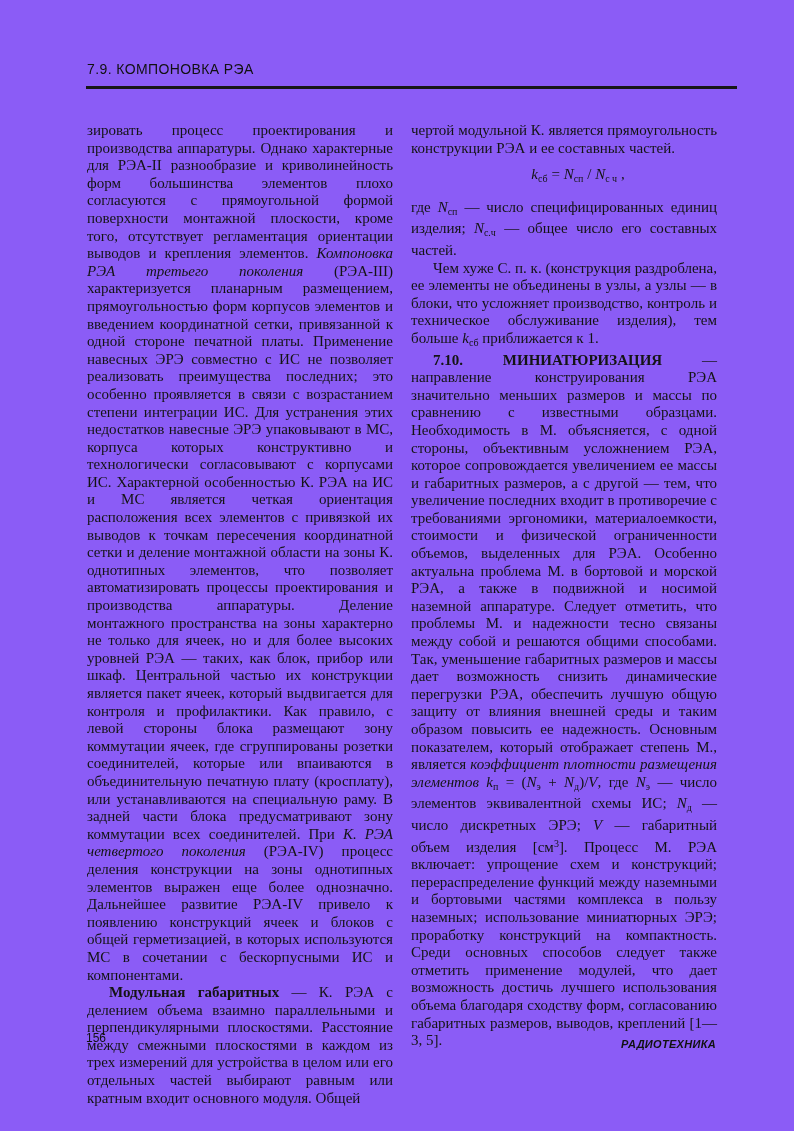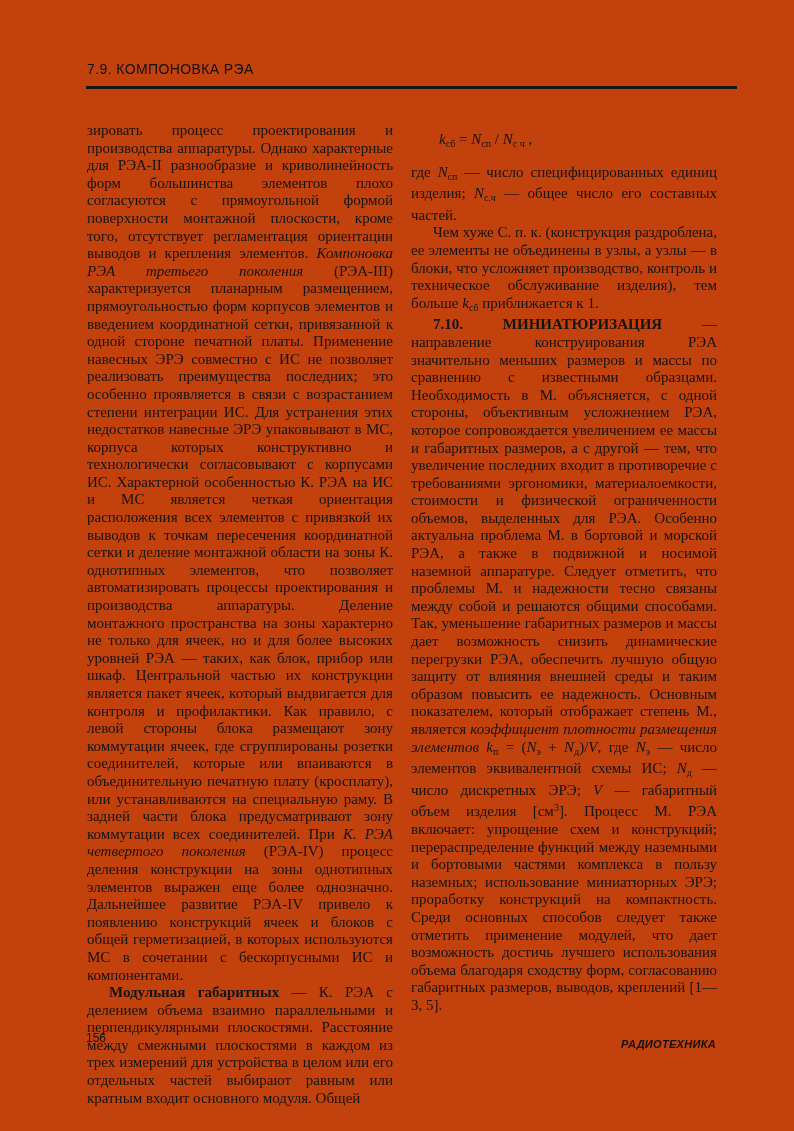--- a/index.html
+++ b/index.html
@@ -1,25 +1,25 @@
 <!DOCTYPE html>
 <html lang="ru"><head>
 <meta charset="utf-8">
 <style>
   html,body{margin:0;padding:0;background:#e9e9e7;}
-  .page{position:relative;width:794px;height:1131px;background:#c2410c;overflow:hidden;
+  .page{position:relative;width:794px;height:1131px;background:#8b5cf6;overflow:hidden;
         font-family:"Liberation Serif",serif;color:#141414;}
   .section-title{position:absolute;left:87px;top:61px;font-family:"Liberation Sans",sans-serif;
         font-size:14px;letter-spacing:.4px;color:#111;white-space:nowrap;}
   .header-rule{position:absolute;left:86px;top:86px;width:651px;height:3px;background:#171717;}
   .columns{position:absolute;left:87px;top:122px;width:630px;display:flex;gap:18px;}
   .col{width:306px;text-align:justify;font-size:15px;line-height:17.6px;hyphens:auto;}
   .para{margin:0;text-indent:0;}
   .para.indent{text-indent:22px;}
-  .formula{margin:0;text-align:left;text-indent:0;padding:9px 0 11px 28px;}
+  .formula{margin:0;text-align:center;text-indent:0;padding:9px 0 11px 28px;}
   .rs-i{font-style:italic;}
   .rs-b{font-weight:bold;}
   .rs-sub{font-size:10px;vertical-align:-3px;letter-spacing:0;}
   .rs-sup{font-size:10px;vertical-align:5px;}
   .page-number{position:absolute;left:86px;top:1031px;font-family:"Liberation Sans",sans-serif;
         font-size:12px;color:#111;}
   .journal-name{position:absolute;right:78px;top:1038px;font-family:"Liberation Sans",sans-serif;
         font-size:11px;font-style:italic;font-weight:bold;letter-spacing:.3px;color:#111;}
 </style>
 </head>
@@ -30,20 +30,21 @@
   <div class="section-title">7.9. КОМПОНОВКА РЭА</div>
 
   <div class="header-rule"></div>
 
   <div class="columns">
     <div class="col">
         <p class="para"><span>зировать процесс проектирования и производства аппаратуры. Однако характерные для РЭА-II разнообразие и криволинейность форм большинства элементов плохо согласуются с прямоугольной формой поверхности монтажной плоскости, кроме того, отсутствует регламентация ориентации выводов и крепления элементов. </span><span class="rs-i">Компоновка РЭА третьего поколения</span><span> (РЭА-III) характеризуется планарным размещением, прямоугольностью форм корпусов элементов и введением координатной сетки, привязанной к одной стороне печатной платы. Применение навесных ЭРЭ совместно с ИС не позволяет реализовать преимущества последних; это особенно проявляется в связи с возрастанием степени интеграции ИС. Для устранения этих недостатков навесные ЭРЭ упаковывают в МС, корпуса которых конструктивно и технологически согласовывают с корпусами ИС. Характерной особенностью К. РЭА на ИС и МС является четкая ориентация расположения всех элементов с привязкой их выводов к точкам пересечения координатной сетки и деление монтажной области на зоны К. однотипных элементов, что позволяет автоматизировать процессы проектирования и производства аппаратуры. Деление монтажного пространства на зоны характерно не только для ячеек, но и для более высоких уровней РЭА — таких, как блок, прибор или шкаф. Центральной частью их конструкции является пакет ячеек, который выдвигается для контроля и профилактики. Как правило, с левой стороны блока размещают зону коммутации ячеек, где сгруппированы розетки соединителей, которые или впаиваются в объединительную печатную плату (кросплату), или устанавливаются на специальную раму. В задней части блока предусматривают зону коммутации всех соединителей. При </span><span class="rs-i">К. РЭА четвертого поколения</span><span> (РЭА-IV) процесс деления конструкции на зоны однотипных элементов выражен еще более однозначно. Дальнейшее развитие РЭА-IV привело к появлению конструкций ячеек и блоков с общей герметизацией, в которых используются МС в сочетании с бескорпусными ИС и компонентами.</span></p>
         <p class="para indent"><span class="rs-b">Модульная габаритных</span><span> — К. РЭА с делением объема взаимно параллельными и перпендикулярными плоскостями. Расстояние между смежными плоскостями в каждом из трех измерений для устройства в целом или его отдельных частей выбирают равным или кратным входит основного модуля. Общей</span></p>
       </div>
     <div class="col">
+        <p class="para"><span>чертой модульной К. является прямоугольность конструкции РЭА и ее составных частей.</span></p>
         <p class="formula"><span class="rs-i">k</span><span class="rs-sub">сб</span><span> = </span><span class="rs-i">N</span><span class="rs-sub">сп</span><span> / </span><span class="rs-i">N</span><span class="rs-sub">с ч</span><span> ,</span></p>
         <p class="para"><span>где </span><span class="rs-i">N</span><span class="rs-sub">сп</span><span> — число специфицированных единиц изделия; </span><span class="rs-i">N</span><span class="rs-sub">с.ч</span><span> — общее число его составных частей.</span></p>
         <p class="para indent"><span>Чем хуже С. п. к. (конструкция раздроблена, ее элементы не объединены в узлы, а узлы — в блоки, что усложняет производство, контроль и техническое обслуживание изделия), тем больше </span><span class="rs-i">k</span><span class="rs-sub">сб</span><span> приближается к 1.</span></p>
         <p class="para indent"><span class="rs-b">7.10. МИНИАТЮРИЗАЦИЯ</span><span> — направление конструирования РЭА значительно меньших размеров и массы по сравнению с известными образцами. Необходимость в М. объясняется, с одной стороны, объективным усложнением РЭА, которое сопровождается увеличением ее массы и габаритных размеров, а с другой — тем, что увеличение последних входит в противоречие с требованиями эргономики, материалоемкости, стоимости и физической ограниченности объемов, выделенных для РЭА. Особенно актуальна проблема М. в бортовой и морской РЭА, а также в подвижной и носимой наземной аппаратуре. Следует отметить, что проблемы М. и надежности тесно связаны между собой и решаются общими способами. Так, уменьшение габаритных размеров и массы дает возможность снизить динамические перегрузки РЭА, обеспечить лучшую общую защиту от влияния внешней среды и таким образом повысить ее надежность. Основным показателем, который отображает степень М., является </span><span class="rs-i">коэффициент плотности размещения элементов </span><span class="rs-i">k</span><span class="rs-sub">п</span><span> = (</span><span class="rs-i">N</span><span class="rs-sub">э</span><span> + </span><span class="rs-i">N</span><span class="rs-sub">д</span><span>)/</span><span class="rs-i">V</span><span>, где </span><span class="rs-i">N</span><span class="rs-sub">э</span><span> — число элементов эквивалентной схемы ИС; </span><span class="rs-i">N</span><span class="rs-sub">д</span><span> — число дискретных ЭРЭ; </span><span class="rs-i">V</span><span> — габаритный объем изделия [см</span><span class="rs-sup">3</span><span>]. Процесс М. РЭА включает: упрощение схем и конструкций; перераспределение функций между наземными и бортовыми частями комплекса в пользу наземных; использование миниатюрных ЭРЭ; проработку конструкций на компактность. Среди основных способов следует также отметить применение модулей, что дает возможность достичь лучшего использования объема благодаря сходству форм, согласованию габаритных размеров, выводов, креплений [1—3, 5].</span></p>
       </div>
   </div>
 
   <div class="page-number">156</div>
 
   <div class="journal-name">РАДИОТЕХНИКА</div>

